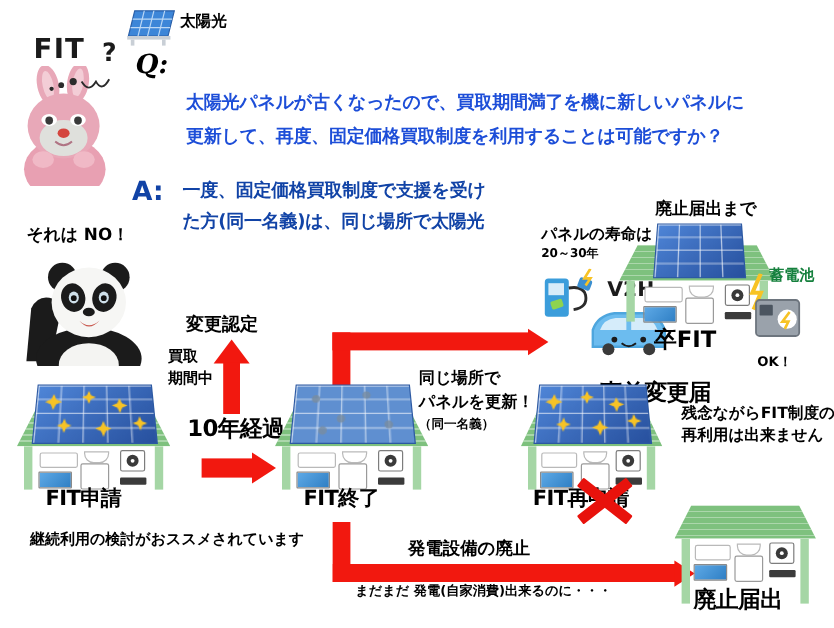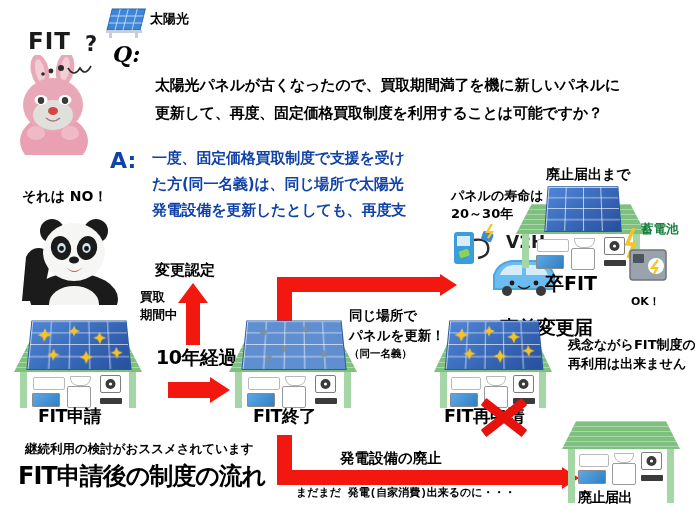--- a/index.html
+++ b/index.html
@@ -14,32 +14,32 @@
     background: #ffffff;
     overflow: hidden;
     font-family: "DejaVu Sans", "Liberation Sans", sans-serif;
   }
   .abs { position: absolute; }
   .txt { white-space: pre; line-height: 1.18; }
 
   .q-label { font-size: 22px; font-style: italic; font-weight: bold; color:#000; font-family:"DejaVu Serif","Liberation Serif",serif; }
   .a-label { font-size: 22px; font-weight: bold; color:#1143a6; font-family:"DejaVu Sans","Liberation Sans",sans-serif; }
   .q-line1 { font-size: 15.5px; font-weight: bold; color:#000; }
-  .q-line { font-size: 15px; font-weight: bold; color:#000000; letter-spacing:-0.2px; }
+  .q-line { font-size: 15px; font-weight: bold; color:#1d4ed8; letter-spacing:-0.2px; }
   .a-line { font-size: 15px; font-weight: bold; color:#1143a6; letter-spacing:-0.2px; }
 
   .fit-word { font-size: 23px; font-weight: bold; color:#1b1b1b; letter-spacing:1px;
               font-family:"DejaVu Sans","Liberation Sans",sans-serif;text-align:right; }
   .qmark { font-size: 21px; font-weight: bold; color:#1b1b1b; }
 
   .small-lbl { font-size: 12px; font-weight: bold; color:#000; }
   .mid-lbl   { font-size: 13.5px; font-weight: bold; color:#000; }
   .house-lbl { font-size: 17.5px; font-weight: bold; color:#000; letter-spacing:-0.5px; }
   .big-title { font-size: 24px; font-weight: bold; color:#000; letter-spacing:-1px; }
-  .tiny-lbl  { font-size: 10.5px; font-weight: bold; color:#000;font-family:Liberation Mono, monospace; }
+  .tiny-lbl  { font-size: 10.5px; font-weight: bold; color:#000; }
   .ok-lbl    { font-size: 11px; font-weight: bold; color:#000; font-family:"DejaVu Sans",sans-serif;}
 
   
   .arrow-up-shaft { background:#f2180f; }
   .arrow-up-head {
     width:0;height:0;border-left:15px solid transparent;border-right:15px solid transparent;
     border-bottom:20px solid #f2180f;
   }
   .arrow-right-shaft { background:#f2180f; }
   .arrow-right-head {
@@ -167,21 +167,20 @@
   </div>
   <div class="abs small-lbl txt" style="left:150px; top:11px; font-size:13px;">太陽光</div>
 
   <div class="abs q-label txt" style="left:113px; top:42px;">Q:</div>
   <div class="abs q-line txt" style="left:155px; top:77px;">太陽光パネルが古くなったので、買取期間満了を機に新しいパネルに</div>
   <div class="abs q-line txt" style="left:155px; top:105px;">更新して、再度、固定価格買取制度を利用することは可能ですか？</div>
 
   <div class="abs a-label txt" style="left:110px; top:148px;">A:</div>
   <div class="abs a-line txt" style="left:152px; top:150px;">一度、固定価格買取制度で支援を受け</div>
   <div class="abs a-line txt" style="left:152px; top:176px;">た方(同一名義)は、同じ場所で太陽光</div>
-  <div class="abs a-line txt" style="left:152px; top:202px;">発電設備を更新したとしても、再度支</div>
 
   <div class="abs mid-lbl txt" style="left:22px; top:188px; font-size:14px;">それは NO！</div>
 
   <div class="panda abs" style="left:8px; top:205px; width:115px; height:100px;">
     <svg width="115" height="100" viewBox="0 0 115 100">
 
       <path d="M14 96 L18 52 Q24 40 36 44 L42 58 L34 96 Z" fill="#1b1b1b"></path>
 
       <ellipse cx="66" cy="94" rx="44" ry="26" fill="#1b1b1b"></ellipse>
       <ellipse cx="66" cy="99" rx="25" ry="18" fill="#f4f4f2"></ellipse>
@@ -197,21 +196,21 @@
       <ellipse cx="78.5" cy="43" rx="4.2" ry="5" fill="#cfe0ea"></ellipse>
       <circle cx="53.5" cy="43.5" r="2.4" fill="#101010"></circle>
       <circle cx="78.5" cy="43.5" r="2.4" fill="#101010"></circle>
 
       <ellipse cx="66" cy="55" rx="5" ry="3.6" fill="#1b1b1b"></ellipse>
       <path d="M58 62 Q66 72 75 62 Q66 70 58 62 Z" fill="#c9594f"></path>
     </svg>
   </div>
 
   <div class="abs mid-lbl txt" style="left:451px; top:188px; font-size:13px;">パネルの寿命は</div>
-  <div class="abs mid-lbl txt" style="left:451px; top:206px; font-size:13px;">20～30年</div>
+  <div class="abs mid-lbl txt" style="left:451px; top:206px; font-size:10px;">20～30年</div>
 
   <div class="abs" style="left:452px; top:224px; width:52px; height:42px;">
     <svg width="52" height="42" viewBox="0 0 52 42">
       <rect x="2" y="8" width="20" height="32" rx="3" fill="#3b9ddb"></rect>
       <rect x="5" y="12" width="13" height="10" fill="#d8ecf9"></rect>
       <rect x="7" y="26" width="10" height="7" rx="1.5" fill="#8ed34f" transform="rotate(-18 12 29)"></rect>
       <path d="M22 16 Q34 14 36 22 Q38 32 26 34" stroke="#2b2b2b" stroke-width="2.4" fill="none"></path>
       <rect x="30" y="8" width="11" height="9" rx="2" fill="#3b8fd0" transform="rotate(20 35 12)"></rect>
       <path d="M40 0 L35 8 L40 8 L36 14" stroke="#f7c325" stroke-width="2.2" fill="none"></path>
     </svg>
@@ -388,21 +387,20 @@
 
   <div class="xmark abs" style="left:478px; top:396px; width:52px; height:34px;">
     <span style="transform:rotate(38deg);"></span>
     <span style="transform:rotate(-38deg);"></span>
   </div>
 
   <div class="abs mid-lbl txt" style="left:568px; top:337px; font-size:13px;">残念ながらFIT制度の</div>
   <div class="abs mid-lbl txt" style="left:568px; top:356px; font-size:13px;">再利用は出来ません</div>
 
   <div class="abs txt" style="left:25px; top:442px; font-size:12.5px; font-weight:bold; color:#000;">継続利用の検討がおススメされています</div>
-  <div class="abs big-title txt" style="left:18px; top:462px;">FIT申請後の制度の流れ</div>
 
   <div class="abs" style="left:277px; top:435px; width:300px; height:50px;">
     <div class="arrow-right-shaft abs" style="left:0; top:0; width:15px; height:50px;"></div>
     <div class="arrow-right-shaft abs" style="left:0; top:35px; width:288px; height:15px;"></div>
     <div class="arrow-right-head abs sm" style="left:285px; top:32px;"></div>
   </div>
 
   <div class="abs mid-lbl txt" style="left:340px; top:450px; font-size:14.5px;">発電設備の廃止</div>
   <div class="abs tiny-lbl txt" style="left:296px; top:487px; font-size:11px;">まだまだ 発電(自家消費)出来るのに・・・</div>
 
@@ -416,15 +414,15 @@
     <div class="outlet" style="left:79px; top:31px; width:19px; height:16px;">
       <svg width="19" height="16" viewBox="0 0 19 16">
           <circle cx="9.5" cy="8" r="5" fill="#3a3a3a"></circle>
           <circle cx="9.5" cy="8" r="1.6" fill="#fff"></circle>
         </svg>
     </div>
     <div class="tv-unit" style="left:16px; top:49px; width:26px; height:12px;"></div>
     <div class="fridge" style="left:50px; top:42px; width:22px; height:20px;"></div>
     <div class="console" style="left:79px; top:54px; width:22px; height:6px;"></div>
   </div>
-  <div class="abs house-lbl txt" style="left:578px; top:489px; font-size:14px;">廃止届出</div>
+  <div class="abs house-lbl txt" style="left:578px; top:489px; font-size:19px;">廃止届出</div>
 
 </div>
 
 </body></html>

